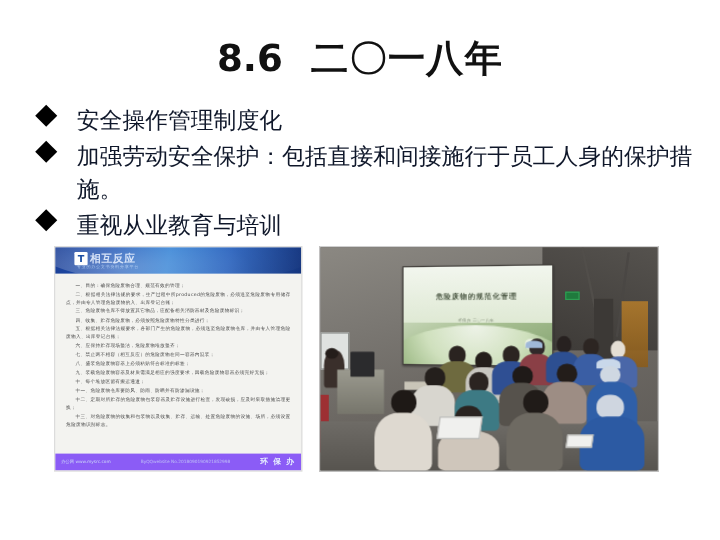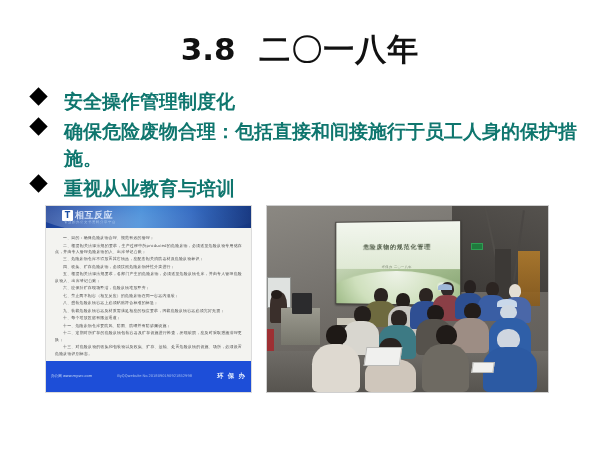--- a/index.html
+++ b/index.html
@@ -46,24 +46,24 @@
     position: absolute;
     left: 26px;
     top: 88px;
     width: 552px;
   }
   .bullet {
     display: block;
     position: relative;
     padding-left: 38px;
     font-size: 19px;
-    color: #0f766e;
+    color: #0f172a;
     line-height: 1.42;
     margin-bottom: 3px;
-    font-weight: bold;
+    font-weight: normal;
   }
   .bullet .marker {
     position: absolute;
     left: 6px;
     top: 2px;
     width: 13px;
     height: 13px;
     background: #000000;
     transform: rotate(45deg);
     display: block;
@@ -166,22 +166,22 @@
   }
   .poster-body p {
     margin: 0 0 1.2px 0;
     text-indent: 8px;
   }
   .poster-footer {
     position: absolute;
     left: 0;
     bottom: 0;
     width: 100%;
-    height: 31px;
-    background: #1d4ed8;
+    height: 14px;
+    background: #8b5cf6;
     color: #cfe0f7;
     font-size: 3.6px;
     line-height: 13px;
     box-sizing: border-box;
     padding: 0 5px;
     display: flex;
     align-items: center;
     justify-content: space-between;
   }
   .poster-footer .foot-left { opacity: 0.9; }
@@ -422,31 +422,31 @@
     border: 0.5px solid #b9b9b6;
     transform: skewX(-8deg);
   }
 </style>
 </head>
 <body>
 
 <div class="slide">
 
   <div class="slide-title">
-    <span class="num">3.8</span>&nbsp;&nbsp;<span>二〇一八年</span>
+    <span class="num">8.6</span>&nbsp;&nbsp;<span>二〇一八年</span>
   </div>
 
   <div class="bullet-list">
     <div class="bullet">
       <span class="marker"></span>
       <span class="btext">安全操作管理制度化</span>
     </div>
     <div class="bullet">
       <span class="marker"></span>
-      <span class="btext">确保危险废物合理：包括直接和间接施行于员工人身的保护措施。</span>
+      <span class="btext">加强劳动安全保护：包括直接和间接施行于员工人身的保护措施。</span>
     </div>
     <div class="bullet">
       <span class="marker"></span>
       <span class="btext">重视从业教育与培训</span>
     </div>
   </div>
 
   <div class="media-row">
 
     <div class="poster">

